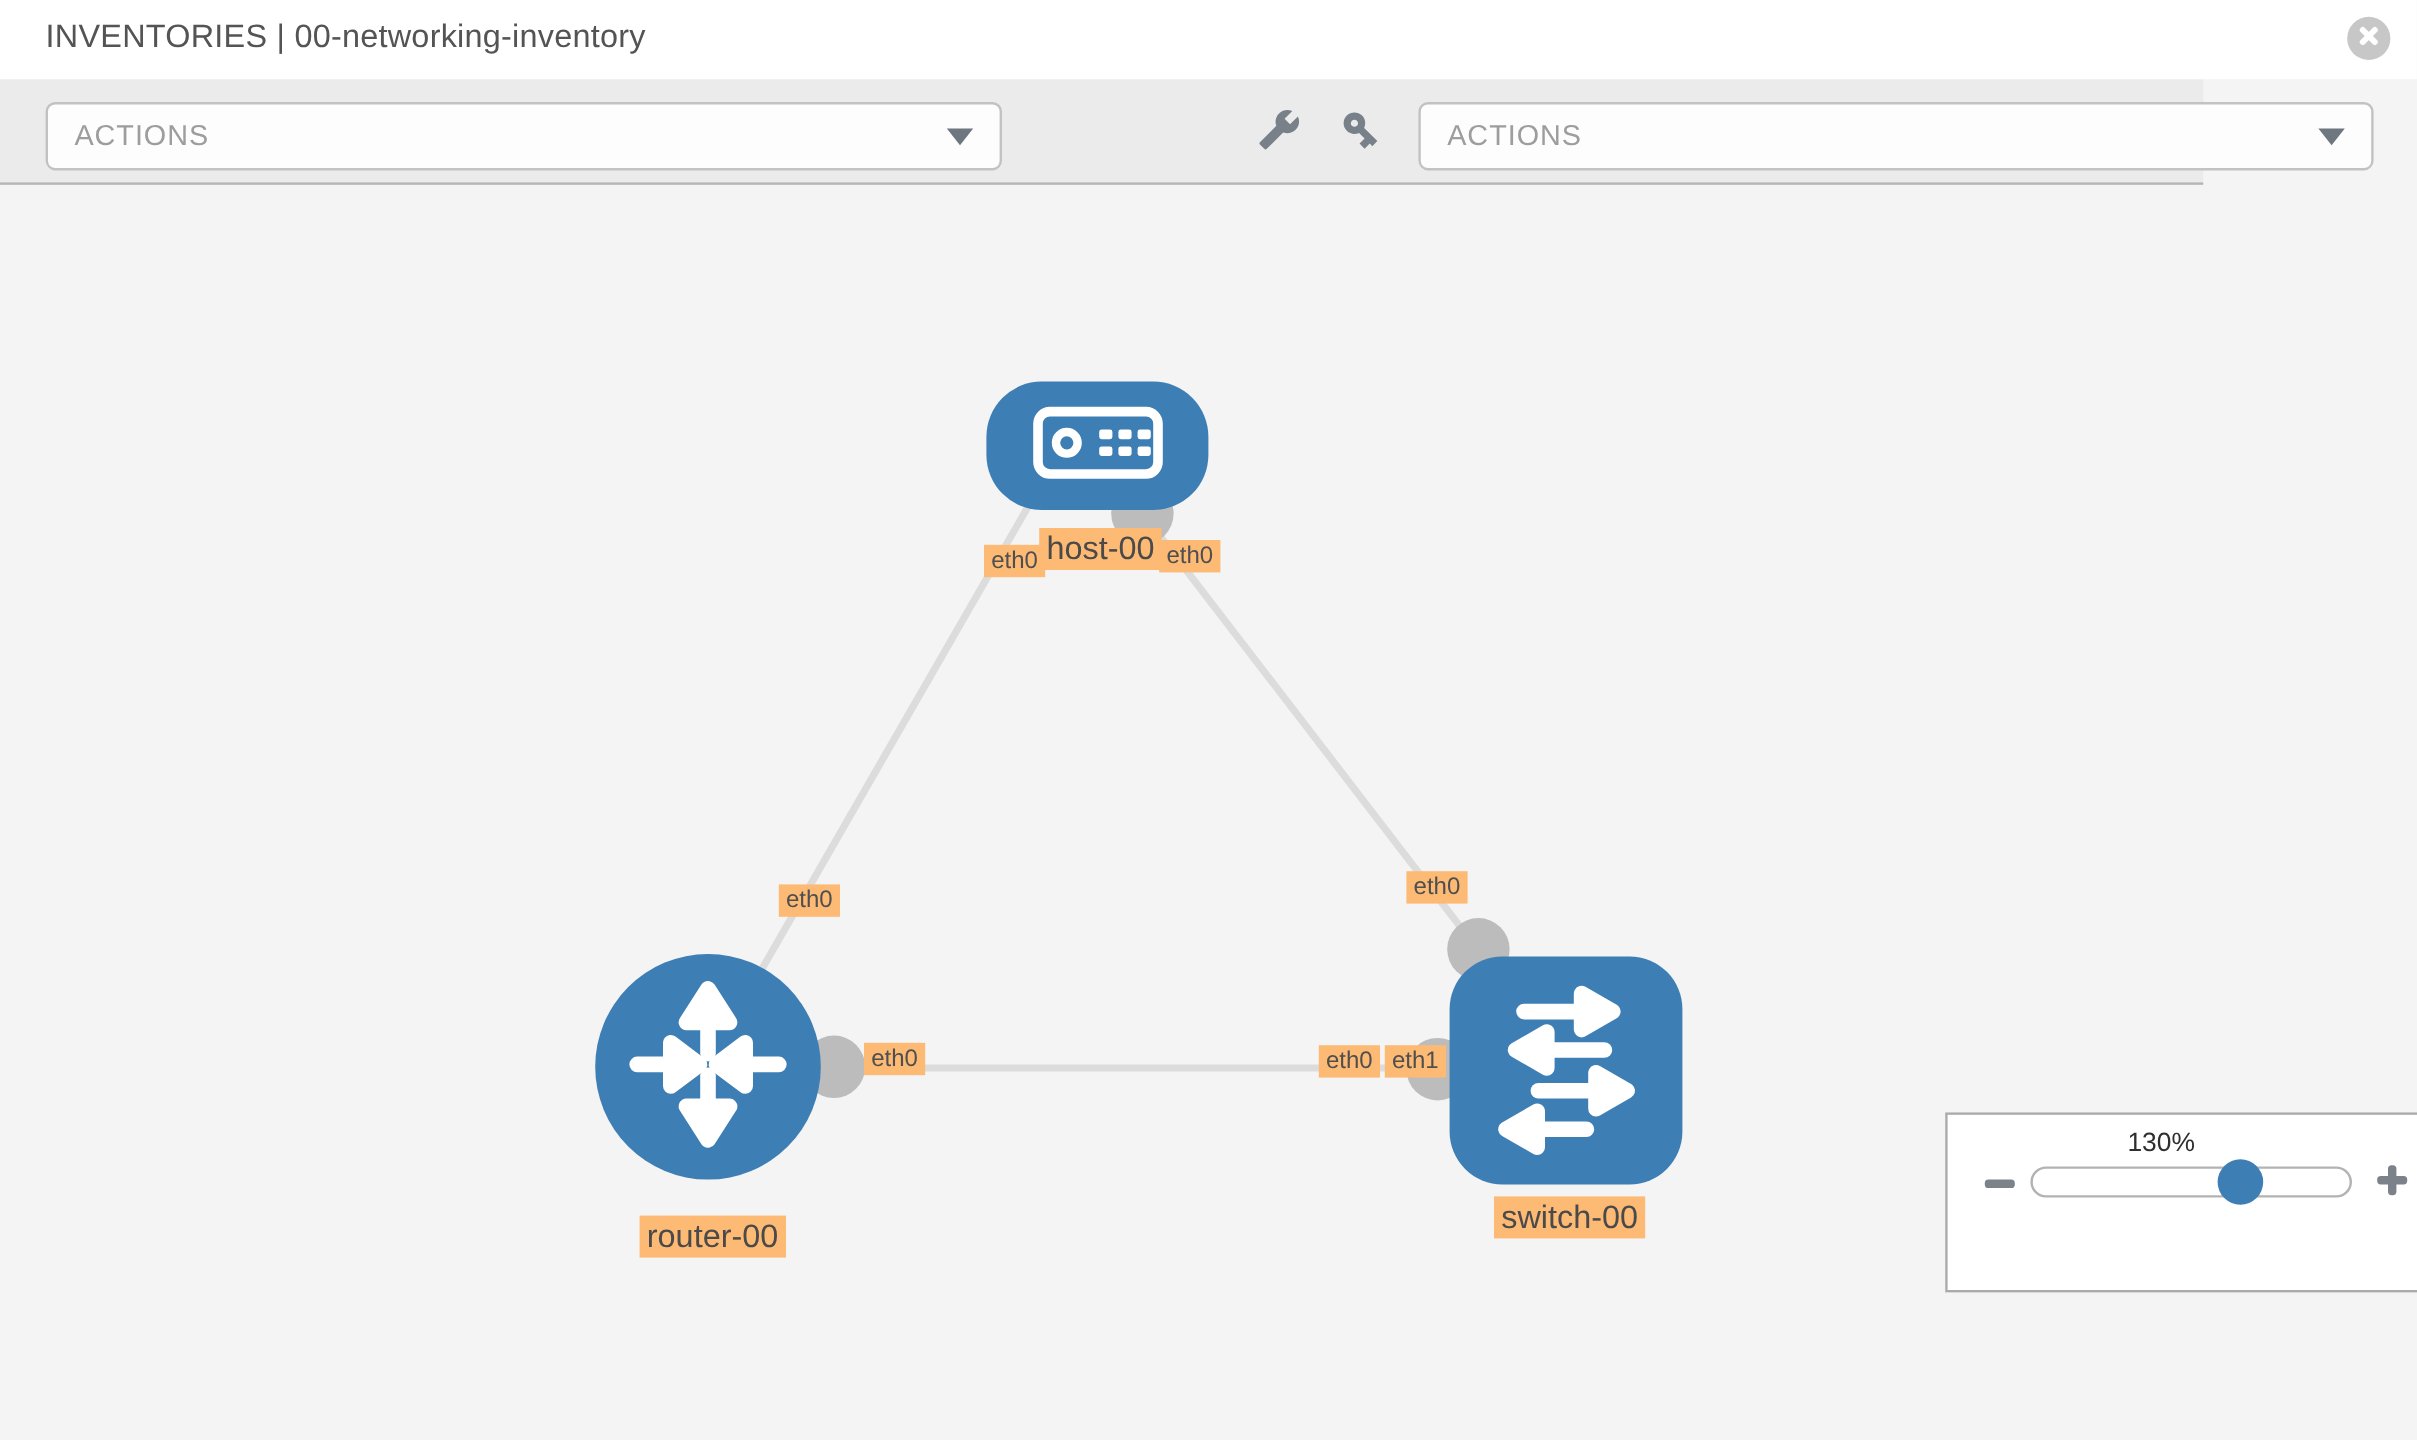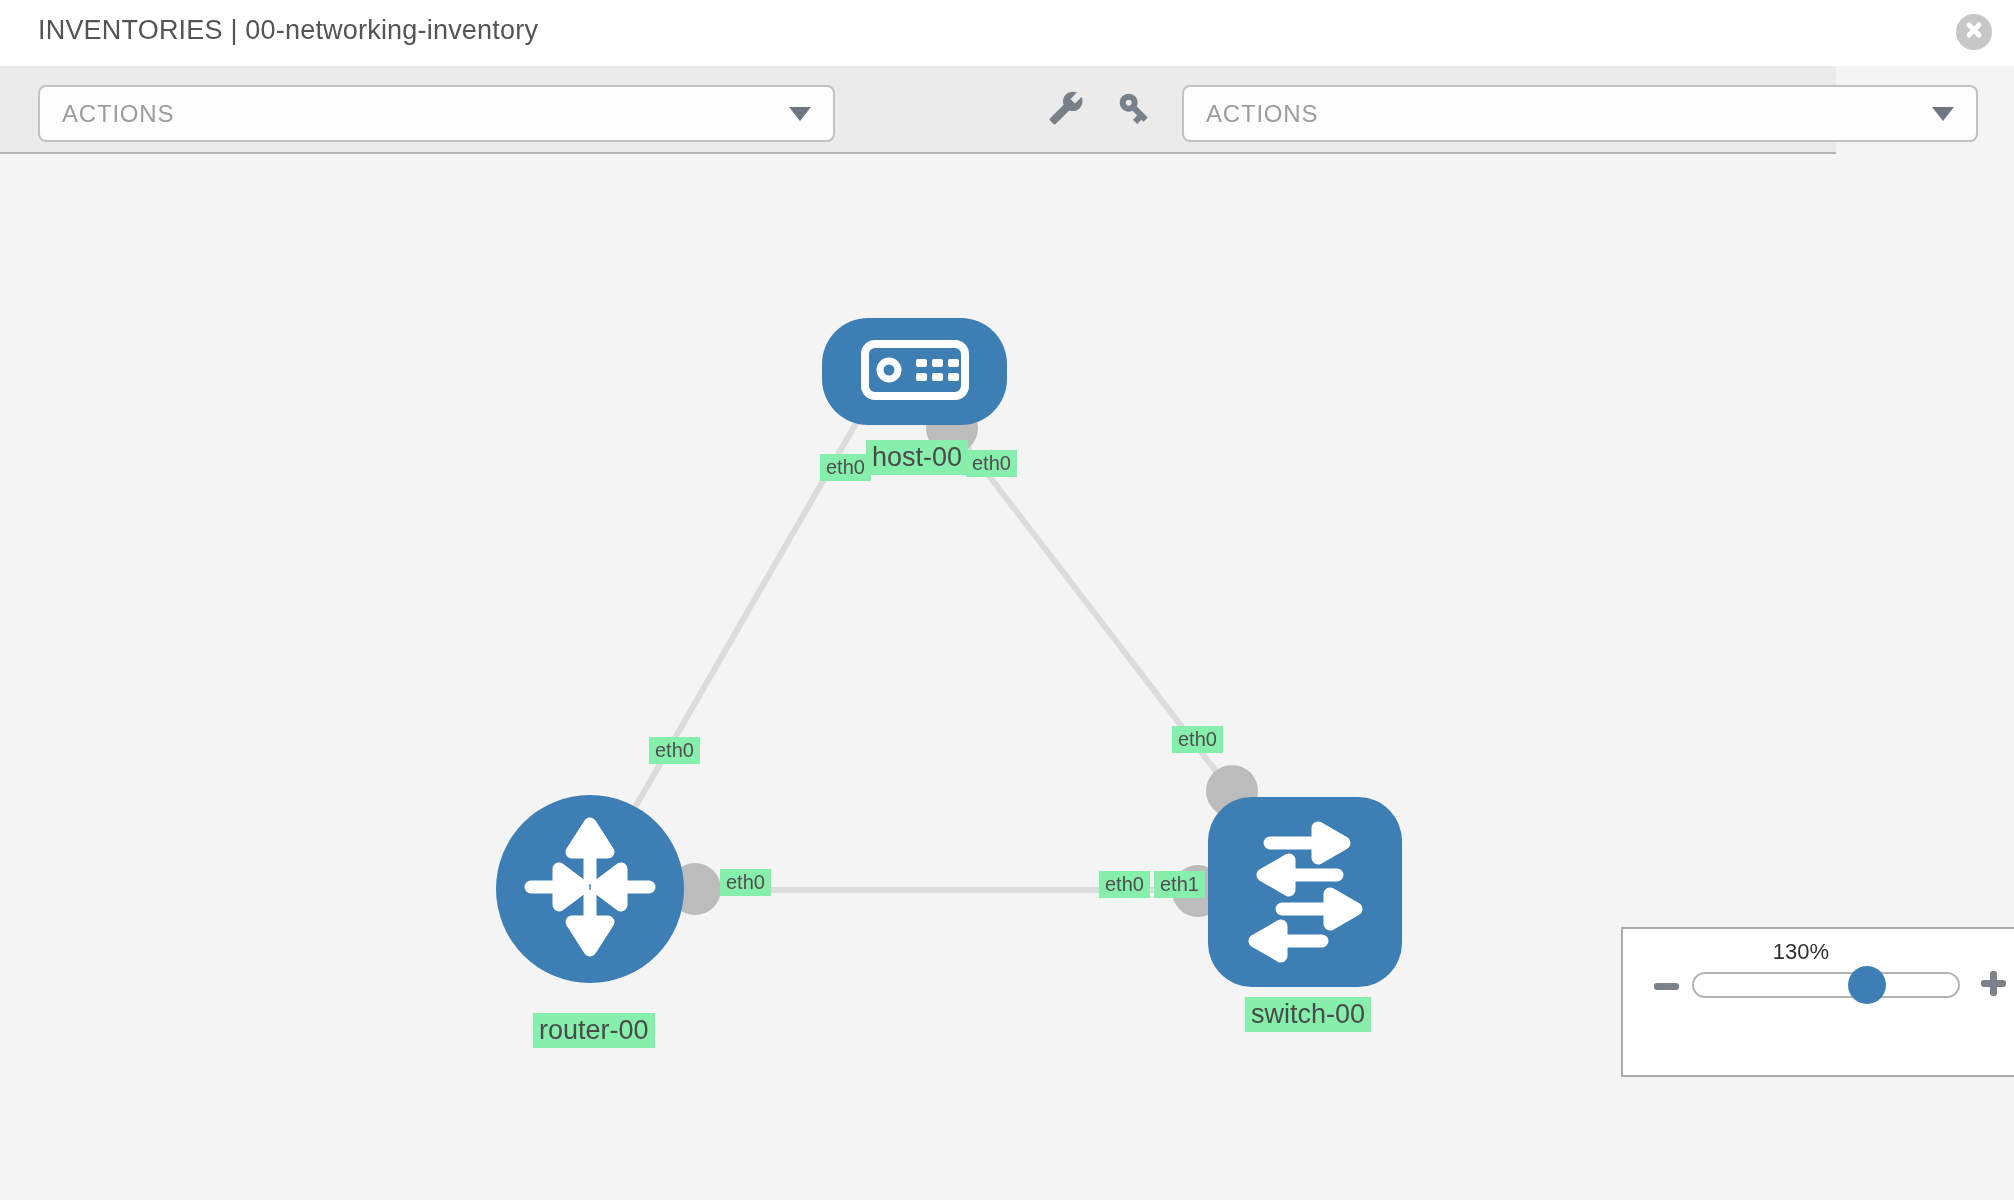--- a/index.html
+++ b/index.html
@@ -39,21 +39,21 @@
 
   .connector { position:absolute; width:52px; height:52px; border-radius:50%;
     background:#bcbcbc; }
 
   .node { position:absolute; background:#3d7eb4; display:flex;
     align-items:center; justify-content:center; cursor:pointer; }
   .node-host   { left:822px; top:162px; width:185px; height:107px; border-radius:46px; }
   .node-router { left:496px; top:639px; width:188px; height:188px; border-radius:50%; }
   .node-switch { left:1208px; top:641px; width:194px; height:190px; border-radius:44px; }
 
-  .chip { position:absolute; background:#86efac; color:#4a4a4a;
+  .chip { position:absolute; background:#fdba74; color:#4a4a4a;
     padding:2px 6px; line-height:1.15; white-space:nowrap; }
   .chip-node { font-size:27px; }
   .chip-if   { font-size:20px; color:#4f4f4f; }
 
   
   .zoom-panel { position:absolute; left:1621px; top:927px; width:410px; height:150px;
     background:#ffffff; border:2px solid #ababab; }
   .zoom-level { position:absolute; left:0; top:10px; width:356px; text-align:center;
     font-size:22px; color:#2f2f2f; }
   .zoom-minus { position:absolute; left:31px; top:54px; width:25px; height:7px;

